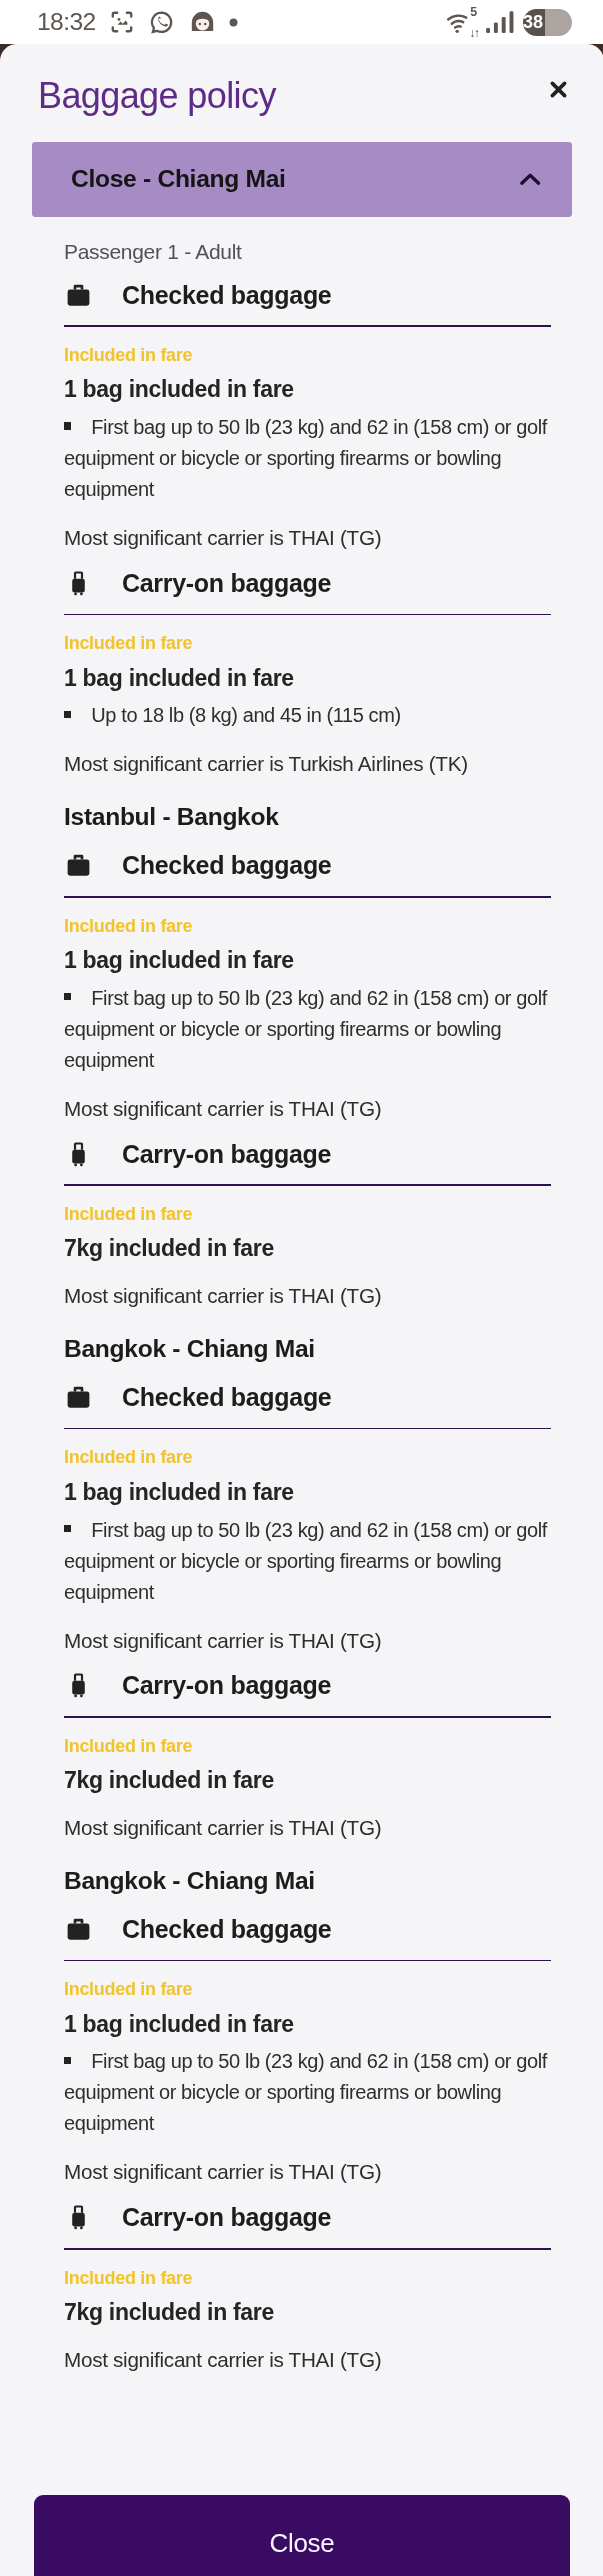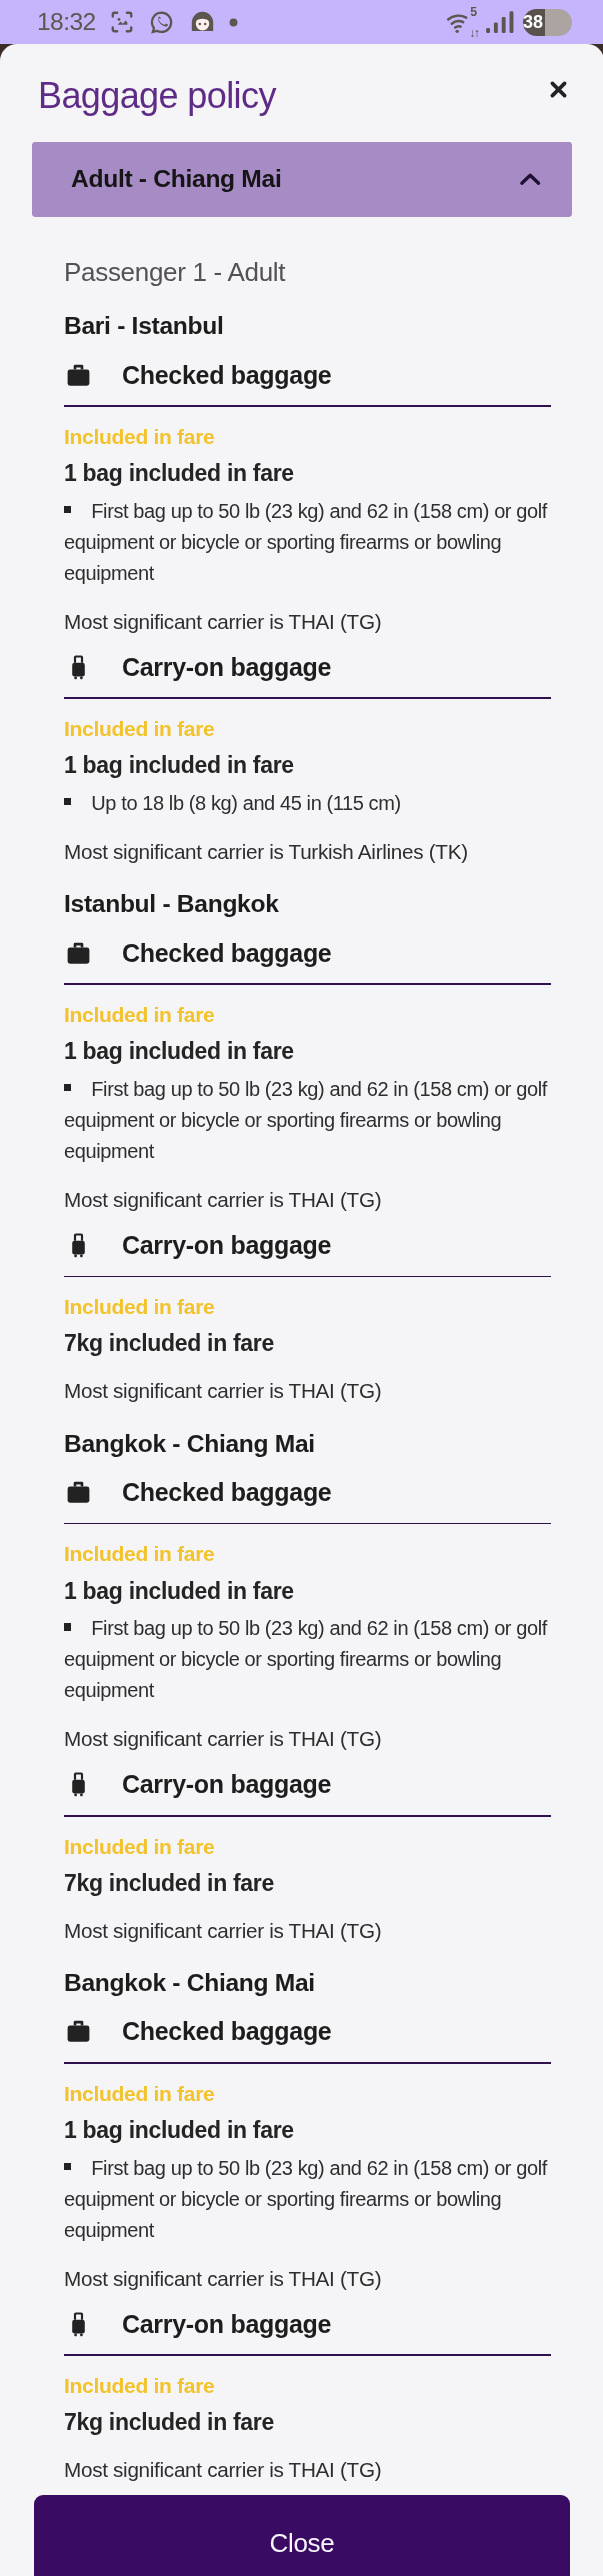--- a/index.html
+++ b/index.html
@@ -6,21 +6,21 @@
   body {
     position:relative;
     background:#3b2c27;
     font-family:"Liberation Sans", sans-serif;
     overflow:hidden;
     -webkit-font-smoothing:antialiased;
   }
   
   .statusbar{
     position:absolute; top:0; left:0; right:0; height:44px;
-    background:#c4b5fd;
+    background:#ffffff;
     display:flex; align-items:center; justify-content:space-between;
     padding:0 32px 0 37px; box-sizing:border-box;
     color:#5d5650;
   }
   .sb-left{ display:flex; align-items:center; gap:13.4px; }
   .sb-time{ font-size:24.6px; font-weight:500; letter-spacing:-0.6px; color:#5d5650; }
   .sb-ico{ display:inline-flex; align-items:center; justify-content:center; }
   .sb-right{ display:flex; align-items:center; gap:9px; }
   .wifi-wrap{ position:relative; width:32px; height:29px; }
   .wifi-5{ position:absolute; right:-1.1px; top:-2.2px; font-size:12.3px; font-weight:700; color:#5d5650;}
@@ -46,27 +46,27 @@
   }
   .close-x{ margin-top:3.4px; cursor:pointer; line-height:0; }
   .accordion{
     margin:26px 32px 0 32px; height:75px;
     background:#a78bc5; border-radius:3.4px;
     display:flex; align-items:center; justify-content:space-between;
     padding:0 31px 0 39px; box-sizing:border-box; cursor:pointer;
   }
   .accordion-label{ font-size:24.6px; font-weight:700; color:#151515; letter-spacing:-0.3px; }
   .content{ margin:0 53px 0 64px; }
-  .passenger{ margin-top:40px; font-size:26px; font-weight:400; color:#545155; letter-spacing:-0.3px; }
+  .passenger{ margin-top:23px; font-size:21px; font-weight:400; color:#545155; letter-spacing:-0.3px; }
   .seg-title{ margin-top:24.6px; font-size:24.6px; font-weight:700; color:#1c1c1c; letter-spacing:-0.3px; }
   .bag-row{ margin-top:17px; display:flex; align-items:center; gap:29px; }
   .bag-row h3{ margin:0; font-size:25px; font-weight:600; color:#1d1d1d; letter-spacing:-0.3px; }
   .icon{ display:inline-flex; line-height:0; }
   .divider{ margin:15.7px 0 17px 0; height:1.7px; background:#2f1150; border:0; }
-  .status{ font-size:21px; font-weight:600; color:#f2c32b; letter-spacing:-0.3px; line-height:1.25; }
+  .status{ font-size:18px; font-weight:600; color:#f2c32b; letter-spacing:-0.3px; line-height:1.25; }
   .allowance{ margin-top:9px; font-size:23px; font-weight:700; color:#242424; letter-spacing:-0.3px; line-height:1.25; }
   .bullet{ margin-top:7.8px; font-size:20px; color:#2e2e2e; line-height:31px; letter-spacing:-0.4px; }
   .bullet .sq{ display:inline-block; width:7.3px; height:7.3px; background:#222; margin-right:20px; vertical-align:4.5px; }
   .carrier{ margin-top:20px; font-size:20.7px; color:#2e2e2e; letter-spacing:-0.3px; line-height:1.3; }
   .close-btn{
     position:absolute; left:34px; right:34px; top:2451px; height:96px;
     background:#3a0b63; border-radius:9px; z-index:5;
     display:flex; align-items:center; justify-content:center;
     color:#faf6ff; font-size:26px; font-weight:400; letter-spacing:-0.3px; cursor:pointer;
   }
@@ -138,33 +138,32 @@
   <div class="modal-head">
     <div class="modal-title">Baggage policy</div>
     <div class="close-x">
       <svg width="21" height="21" viewBox="0 0 24 24" fill="none" stroke="#222" stroke-width="4.2" stroke-linecap="round">
         <path d="M5 5 L19 19 M19 5 L5 19"></path>
       </svg>
     </div>
   </div>
 
   <div class="accordion">
-    <span class="accordion-label">Adult - Chiang Mai</span>
+    <span class="accordion-label">Close - Chiang Mai</span>
     <span class="icon">
       <svg width="22.4" height="14.5" viewBox="0 0 40 26" fill="none" stroke="#1d1033" stroke-width="6" stroke-linecap="round" stroke-linejoin="round">
         <path d="M5 20 L20 6 L35 20"></path>
       </svg>
     </span>
   </div>
 
   <div class="content">
 
     <div class="passenger">Passenger 1 - Adult</div>
 
-    <h2 class="seg-title">Bari - Istanbul</h2>
 
     <section>
       <div class="bag-row">
         <span class="icon">
           <svg width="29" height="29" viewBox="0 0 24 24" fill="#222">
             <path d="M9.2 3.2h5.6a1.2 1.2 0 0 1 1.2 1.2V7h-2.2V5.4h-3.6V7H8V4.4a1.2 1.2 0 0 1 1.2-1.2z"></path>
             <rect x="3" y="7" width="18" height="13.5" rx="2"></rect>
           </svg>
         </span>
         <h3>Checked baggage</h3>

